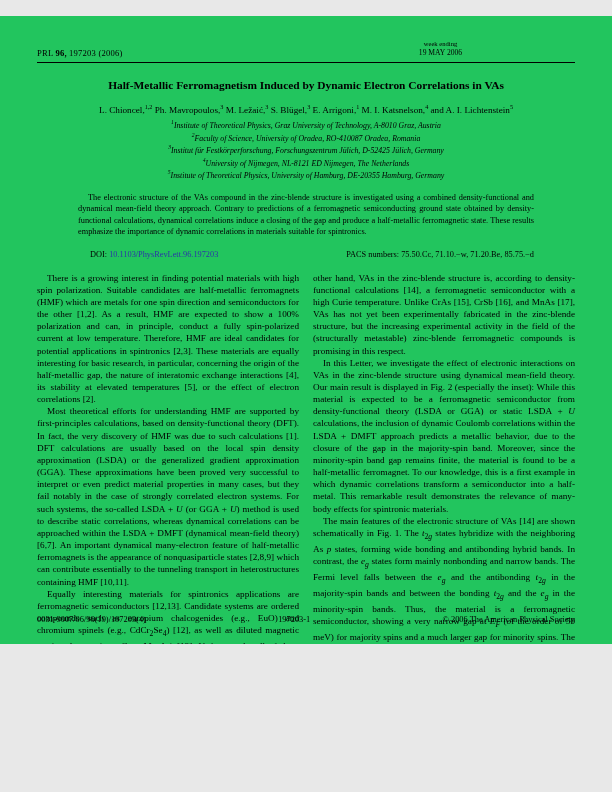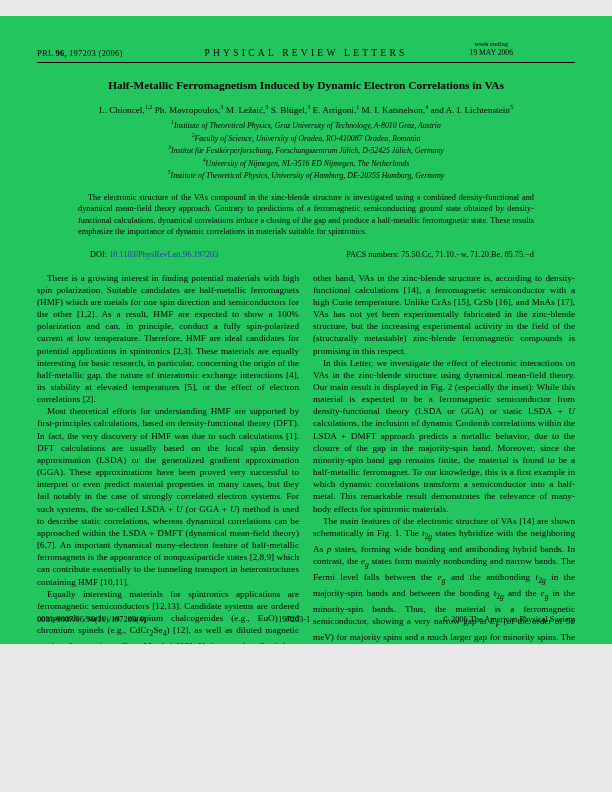--- a/index.html
+++ b/index.html
@@ -43,36 +43,35 @@
              display:flex; justify-content:space-between; align-items:baseline; font-size:8.4px; }
   .pfooter .f-center { text-align:center;font-family:Liberation Serif, serif; }
 </style>
 </head>
 <body>
 
 <div class="page">
 
   <header class="hdr">
     <div class="hdr-left"><span>PRL </span><b>96,</b><span> 197203 (2006)</span></div>
-    <div class="hdr-center">PHYSICAL REVIEW LETTERS</div>
     <div class="hdr-right">
       <div class="we">week ending</div>
       <div class="dt">19 MAY 2006</div>
     </div>
   </header>
 
   <h1 class="title">Half-Metallic Ferromagnetism Induced by Dynamic Electron Correlations in VAs</h1>
 
   <div class="authors">L. Chioncel,<sup>1,2</sup> Ph. Mavropoulos,<sup>3</sup> M. Ležaić,<sup>3</sup> S. Blügel,<sup>3</sup> E. Arrigoni,<sup>1</sup> M. I. Katsnelson,<sup>4</sup> and A. I. Lichtenstein<sup>5</sup></div>
 
   <div class="affils">
     <div><sup>1</sup><span>Institute of Theoretical Physics, Graz University of Technology, A-8010 Graz, Austria</span></div>
     <div><sup>2</sup><span>Faculty of Science, University of Oradea, RO-410087 Oradea, Romania</span></div>
     <div><sup>3</sup><span>Institut für Festkörperforschung, Forschungszentrum Jülich, D-52425 Jülich, Germany</span></div>
-    <div><sup>4</sup><span>University of Nijmegen, NL-3516 ED Nijmegen, The Netherlands</span></div>
+    <div><sup>4</sup><span>University of Nijmegen, NL-8121 ED Nijmegen, The Netherlands</span></div>
     <div><sup>5</sup><span>Institute of Theoretical Physics, University of Hamburg, DE-20355 Hamburg, Germany</span></div>
   </div>
 
 
   <div class="abstract">The electronic structure of the VAs compound in the zinc-blende structure is investigated using a combined density-functional and dynamical mean-field theory approach. Contrary to predictions of a ferromagnetic semiconducting ground state obtained by density-functional calculations, dynamical correlations induce a closing of the gap and produce a half-metallic ferromagnetic state. These results emphasize the importance of dynamic correlations in materials suitable for spintronics.</div>
 
   <div class="meta-row">
     <div class="doi"><span>DOI: </span><a href="#" style="color: rgb(43, 53, 168);">10.1103/PhysRevLett.96.197203</a></div>
     <div class="pacs">PACS numbers: 75.50.Cc, 71.10.−w, 71.20.Be, 85.75.−d</div>
   </div>

